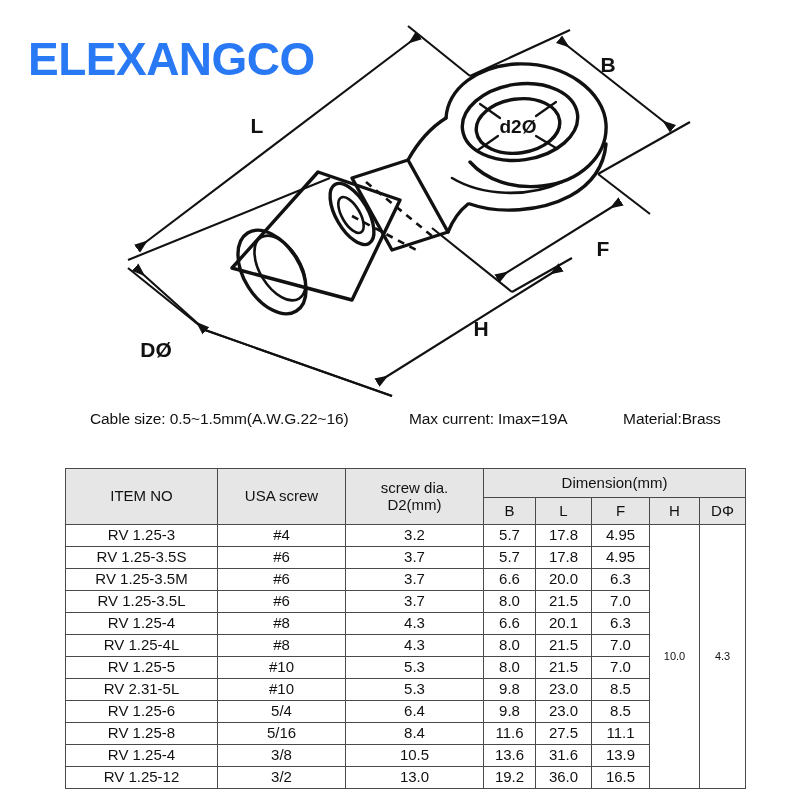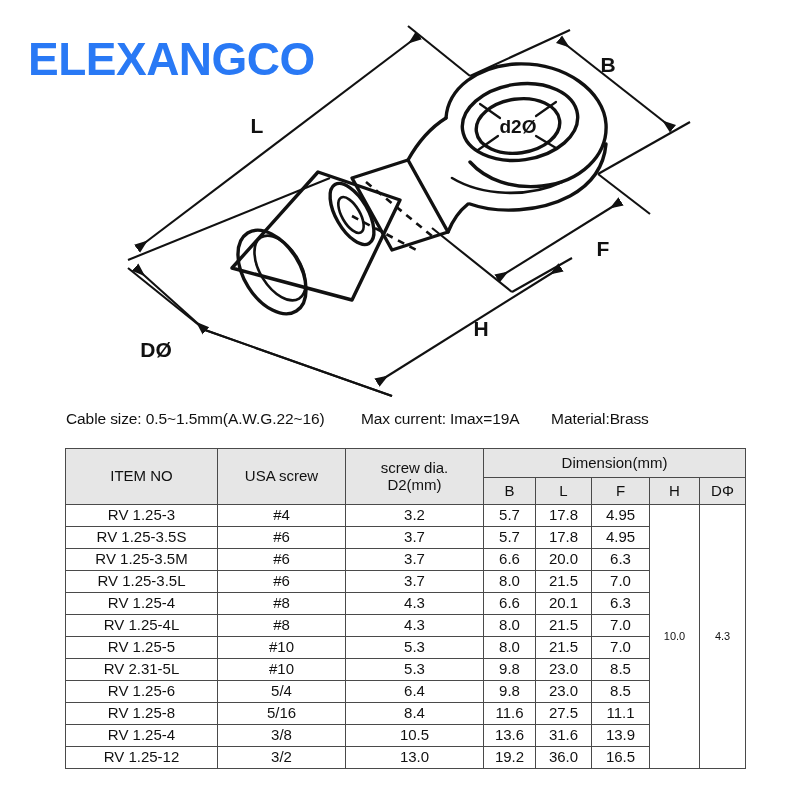--- a/index.html
+++ b/index.html
@@ -60,37 +60,38 @@
   
   #spec-caption {
     position: absolute;
     left: 66px;
     top: 410px;
     font-size: 15.5px;
     color: #111111;
     white-space: nowrap;
     letter-spacing: -0.1px;
   }
-  #spec-caption .cap-seg { display: inline; }
+  #spec-caption .cap-seg { display: inline; margin-left: 24px; }
   #spec-caption .cap-gap-a { display: inline-block; width: 28px; }
   #spec-caption .cap-gap-b { display: inline-block; width: 24px; }
 
   
   #spec-table-wrap {
     position: absolute;
     left: 65px;
     top: 448px;
     width: 680px;
   }
   table.spec-table {
     border-collapse: collapse;
     width: 680px;
     table-layout: fixed;
     font-size: 15px;
     color: #111111;
+    margin-top: 20px;
   }
   table.spec-table th,
   table.spec-table td {
     border: 1.2px solid #4a4a4a;
     padding: 0;
     text-align: center;
     vertical-align: middle;
     font-weight: normal;
     line-height: 1.1;
   }

